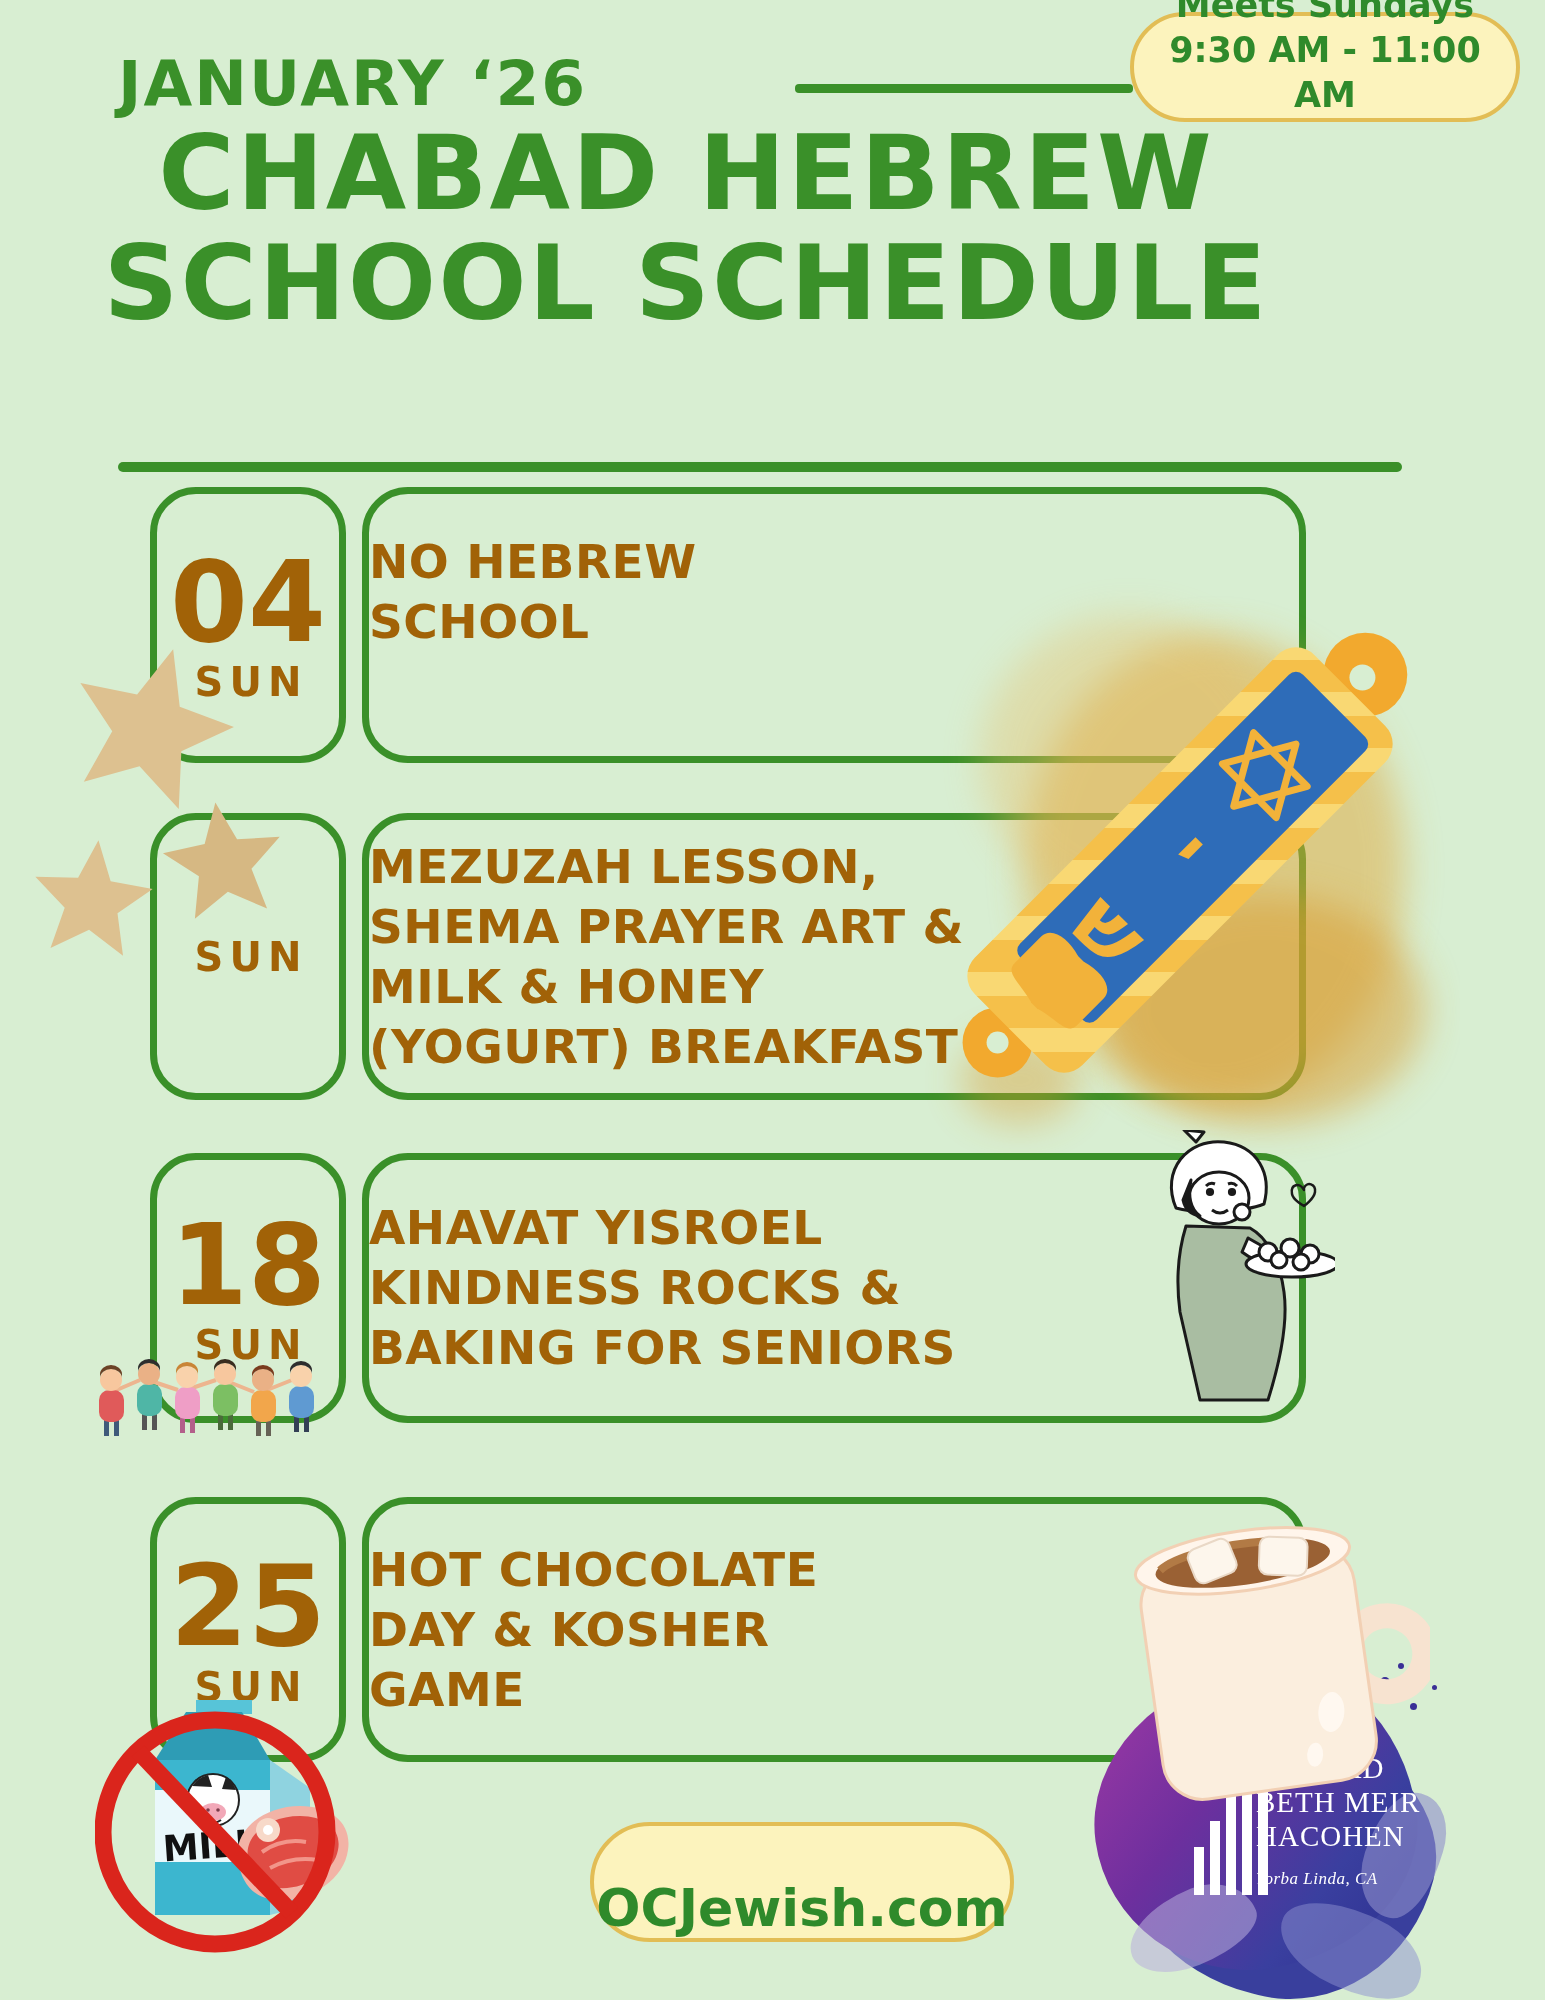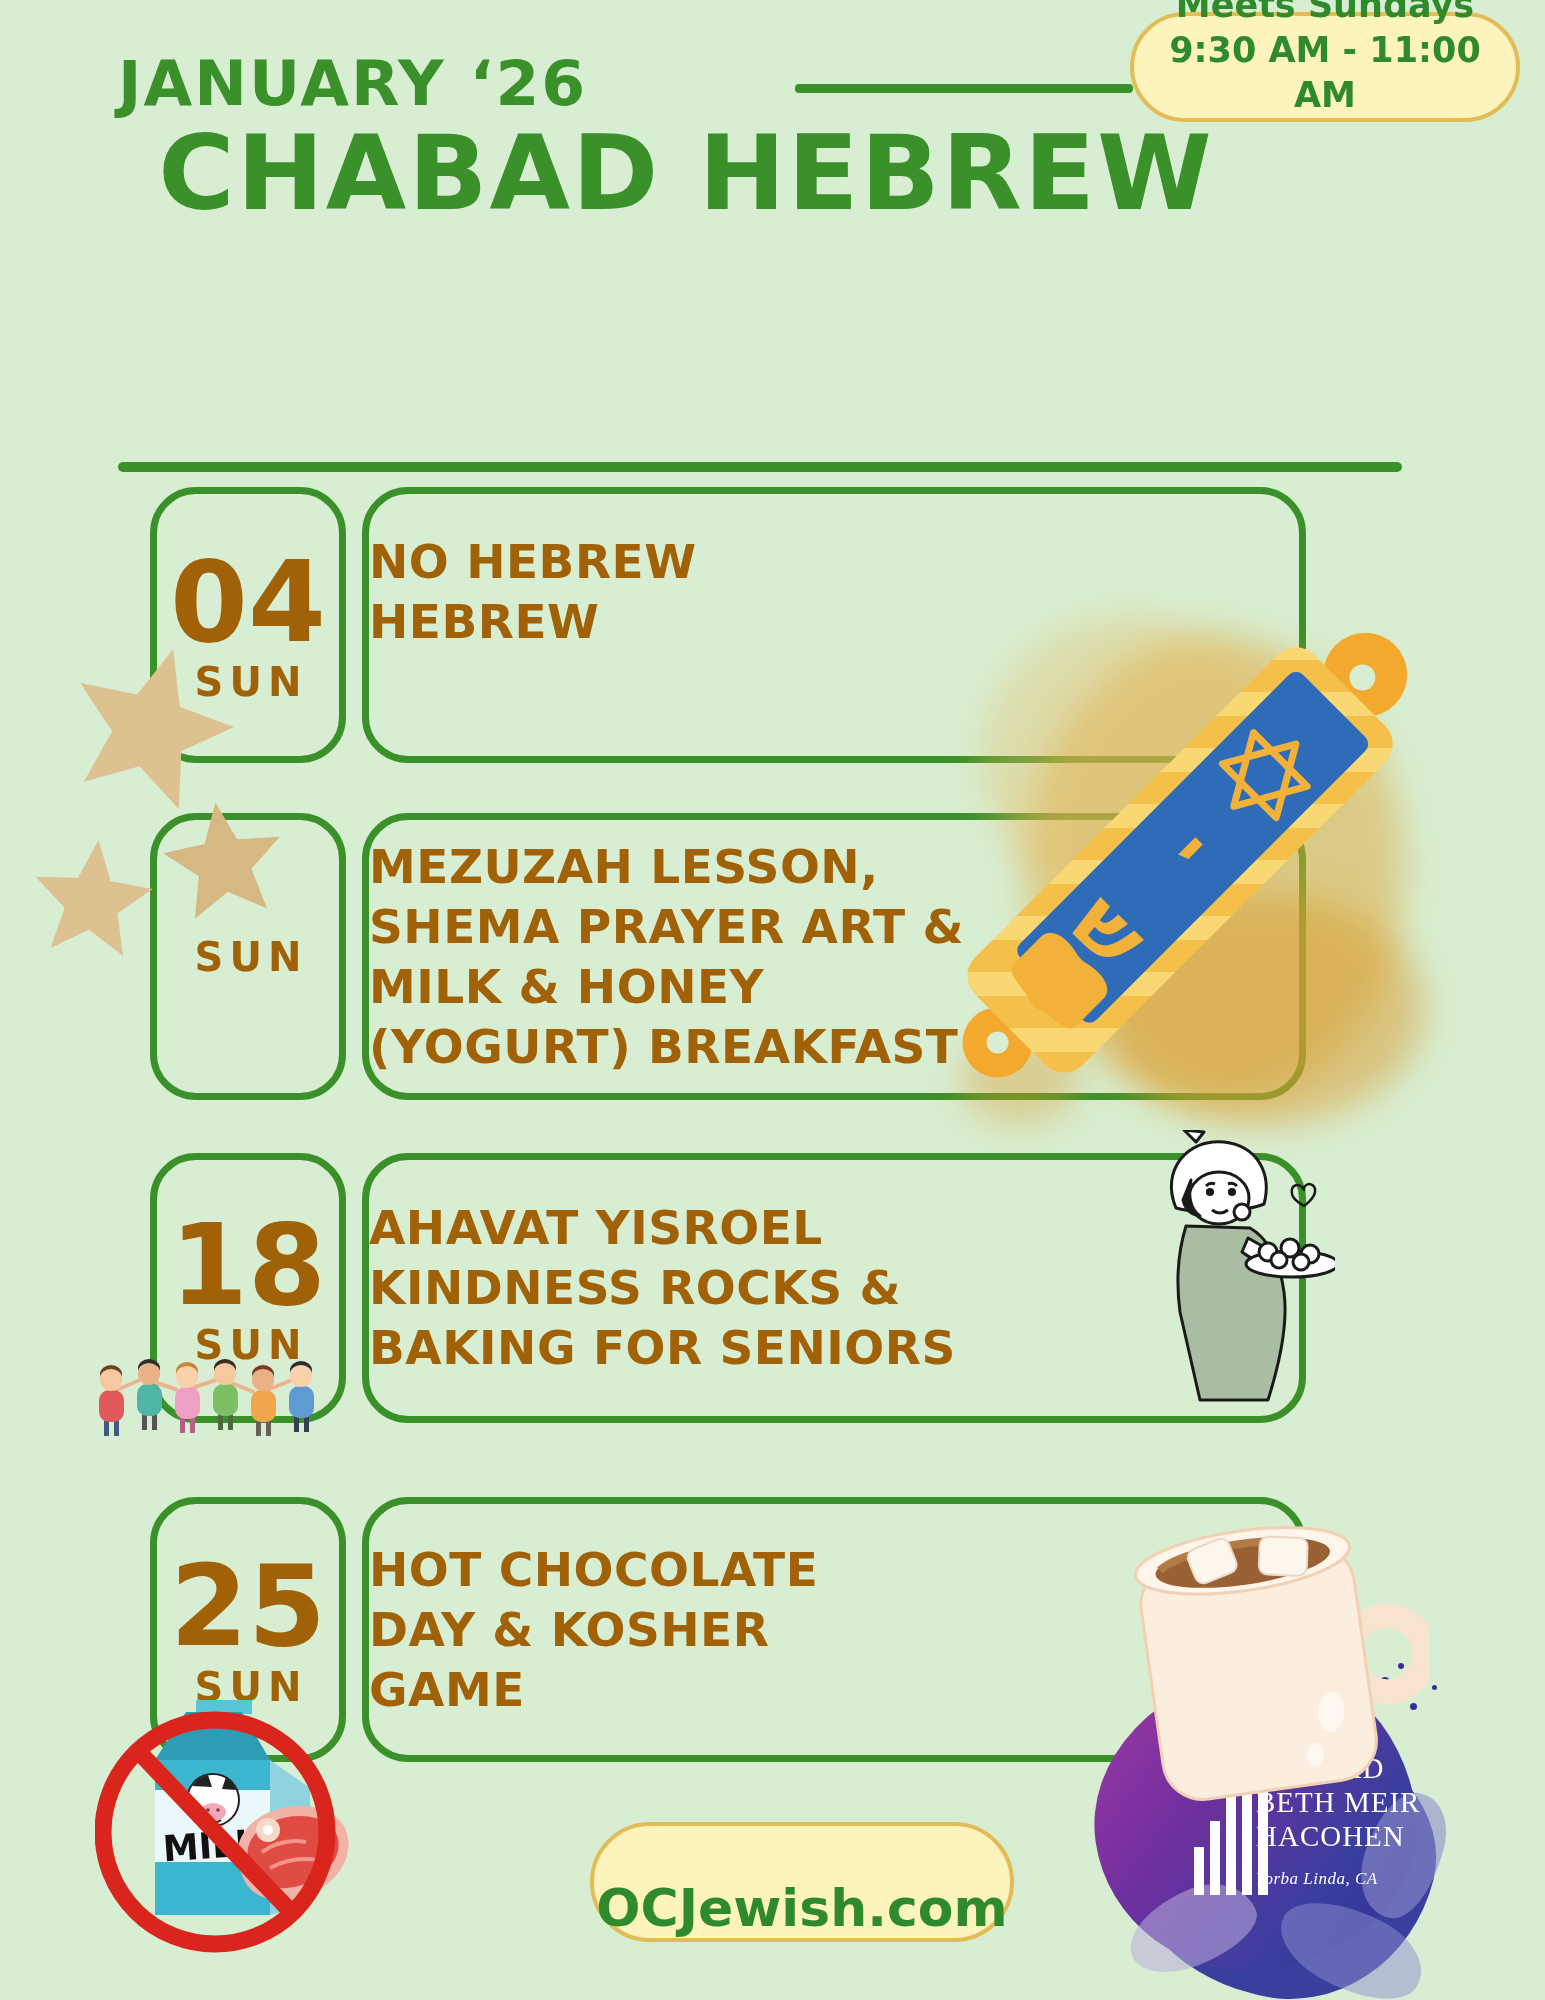--- a/index.html
+++ b/index.html
@@ -81,30 +81,31 @@
 <div class="poster">
 
   <div class="abs month">JANUARY ‘26</div>
   <div class="abs mini-rule"></div>
   <div class="abs pill hours-badge">
     <div>Meets Sundays</div>
     <div>9:30 AM - 11:00 AM</div>
   </div>
   <div class="abs title">
     <div>CHABAD HEBREW</div>
+    <div>SCHOOL SCHEDULE</div>
   </div>
   <div class="abs divider"></div>
 
   <div class="abs datebox r1">
     <div class="num">04</div>
     <div class="day">SUN</div>
   </div>
   <div class="abs descbox topalign r1">
     <div>NO HEBREW</div>
-    <div>HEBREW</div>
+    <div>SCHOOL</div>
   </div>
 
   <div class="abs datebox r2">
     <div class="day">SUN</div>
   </div>
   <div class="abs descbox r2">
     <div>MEZUZAH LESSON,</div>
     <div>SHEMA PRAYER ART &amp;</div>
     <div>MILK &amp; HONEY</div>
     <div>(YOGURT) BREAKFAST</div>

